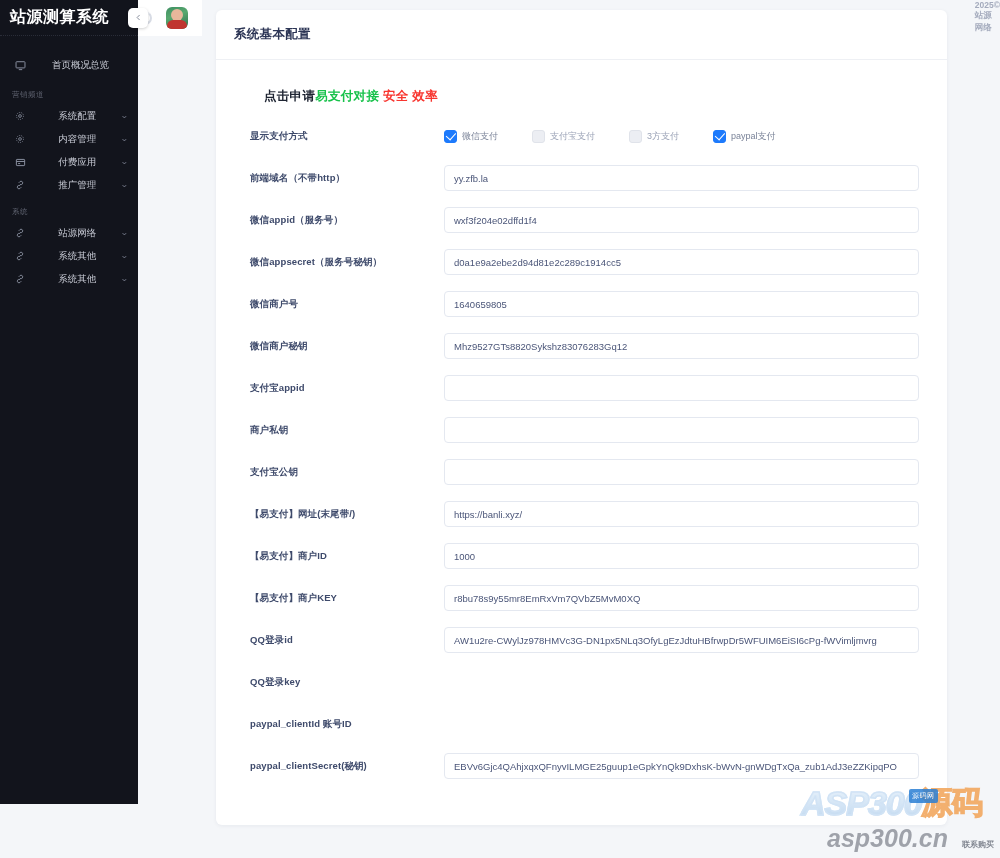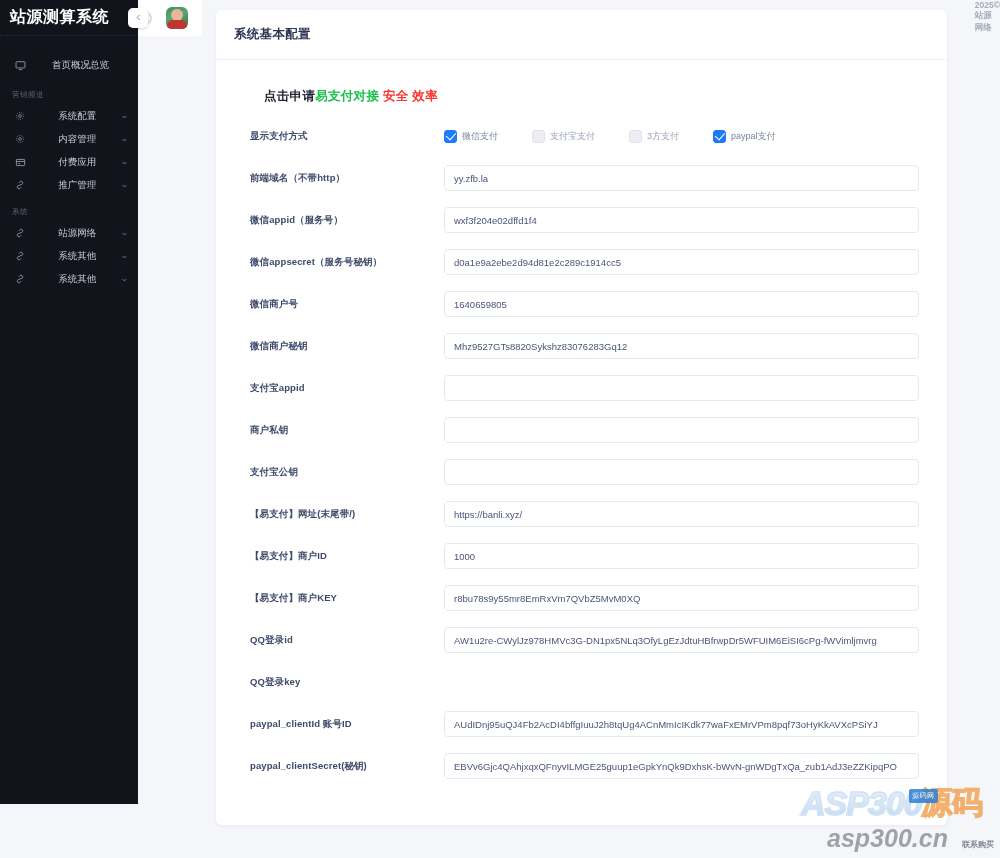--- a/index.html
+++ b/index.html
@@ -488,21 +488,20 @@
             <div class="form-label">QQ登录id</div>
             <div class="form-field"><input class="txt" type="text" value="AW1u2re-CWylJz978HMVc3G-DN1px5NLq3OfyLgEzJdtuHBfrwpDr5WFUIM6EiSI6cPg-fWVimljmvrg" style=""></div>
           </div>
 
           <div class="form-row">
             <div class="form-label">QQ登录key</div>
           </div>
 
           <div class="form-row">
             <div class="form-label">paypal_clientId 账号ID</div>
-            <div class="form-field"><input class="txt" type="text" value="AUdIDnj95uQJ4Fb2AcDI4bffgIuuJ2h8tqUg4ACnMmIcIKdk77waFxEMrVPm8pqf73oHyKkAVXcPSiYJ" style=""></div>
           </div>
 
           <div class="form-row">
             <div class="form-label">paypal_clientSecret(秘钥)</div>
             <div class="form-field"><input class="txt" type="text" value="EBVv6Gjc4QAhjxqxQFnyvILMGE25guup1eGpkYnQk9DxhsK-bWvN-gnWDgTxQa_zub1AdJ3eZZKipqPO" style=""></div>
           </div>
 
         </div>
       </div>
     </div>

